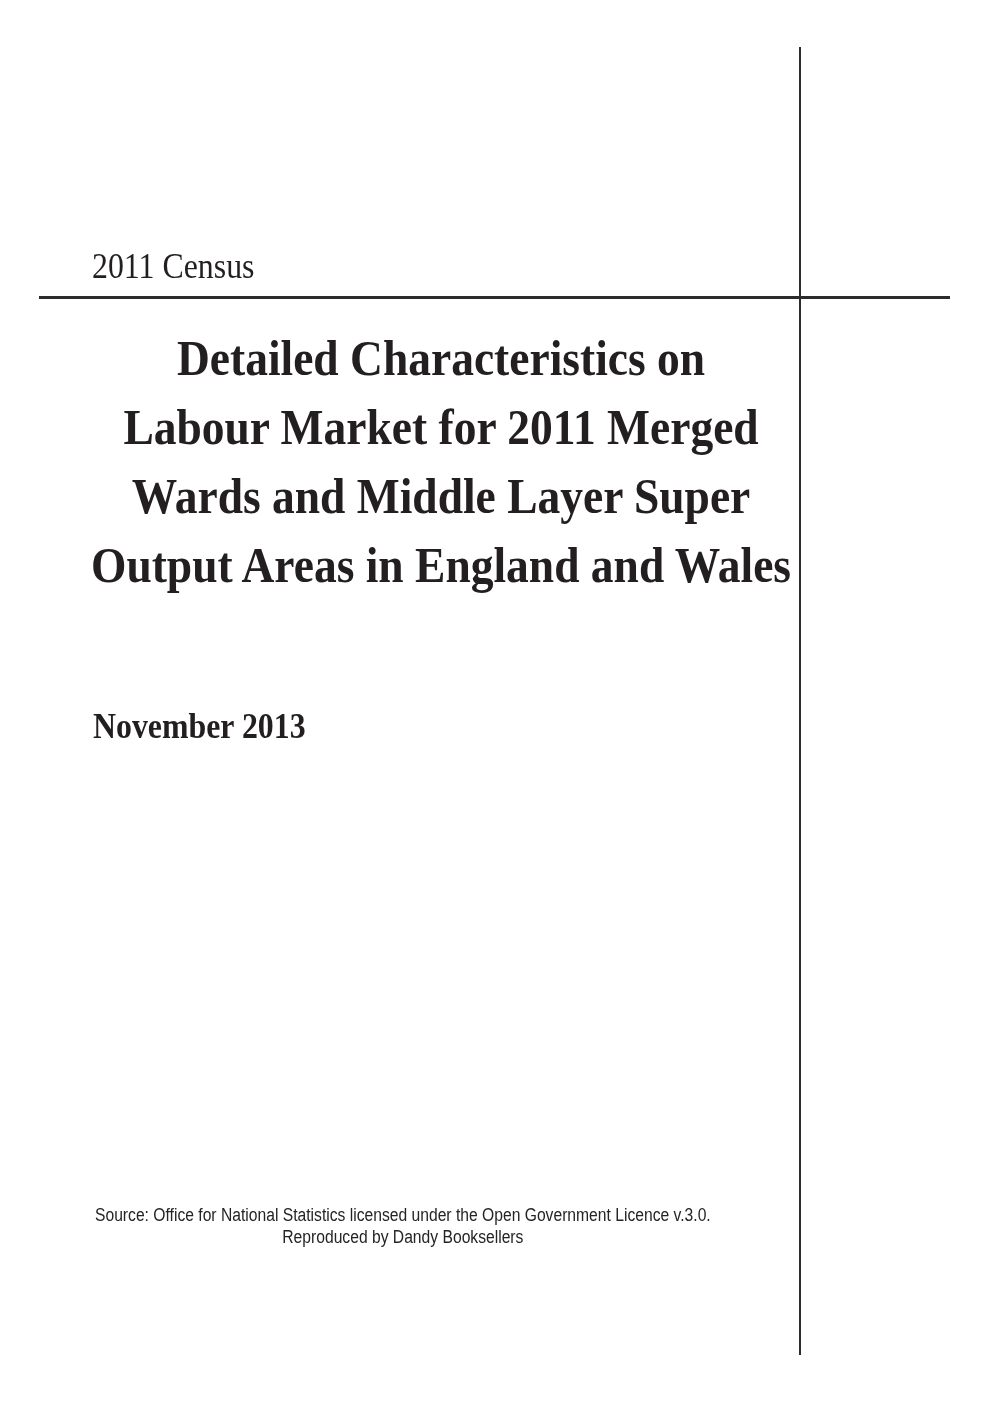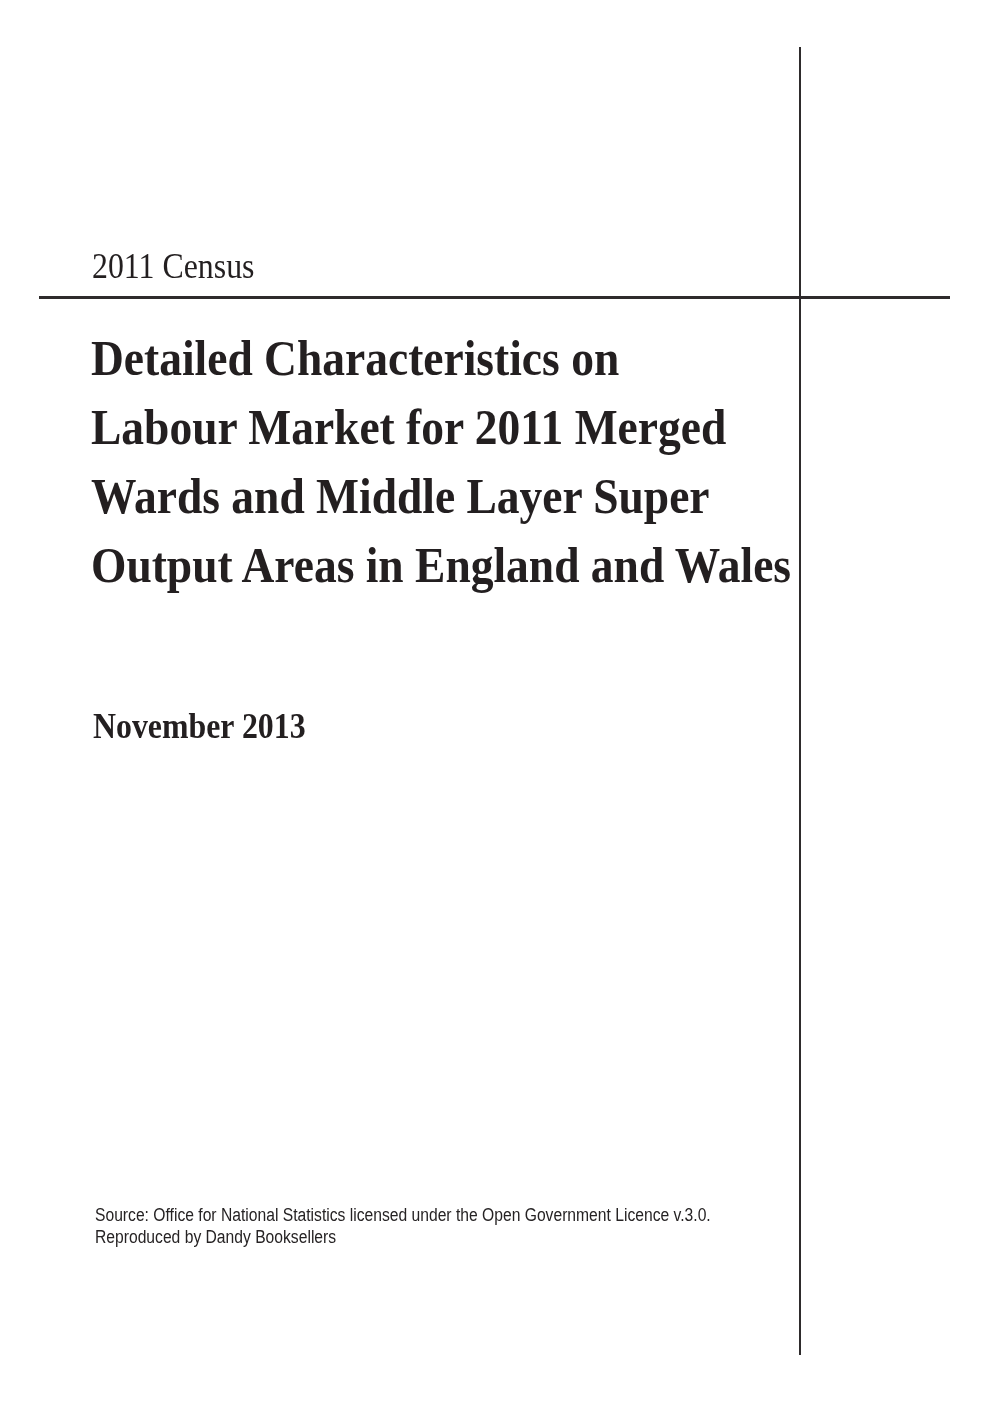--- a/index.html
+++ b/index.html
@@ -8,20 +8,21 @@
     background: #ffffff;
   }
   #page {
     position: relative;
     width: 991px;
     height: 1403px;
     background: #ffffff;
     overflow: hidden;
     font-family: "Liberation Serif", "DejaVu Serif", serif;
     color: #231f20;
+    text-align: center;
   }
   
   .vrule {
     position: absolute;
     left: 799px;
     top: 47px;
     width: 2px;
     height: 1308px;
     background: #2e2b2c;
   }

